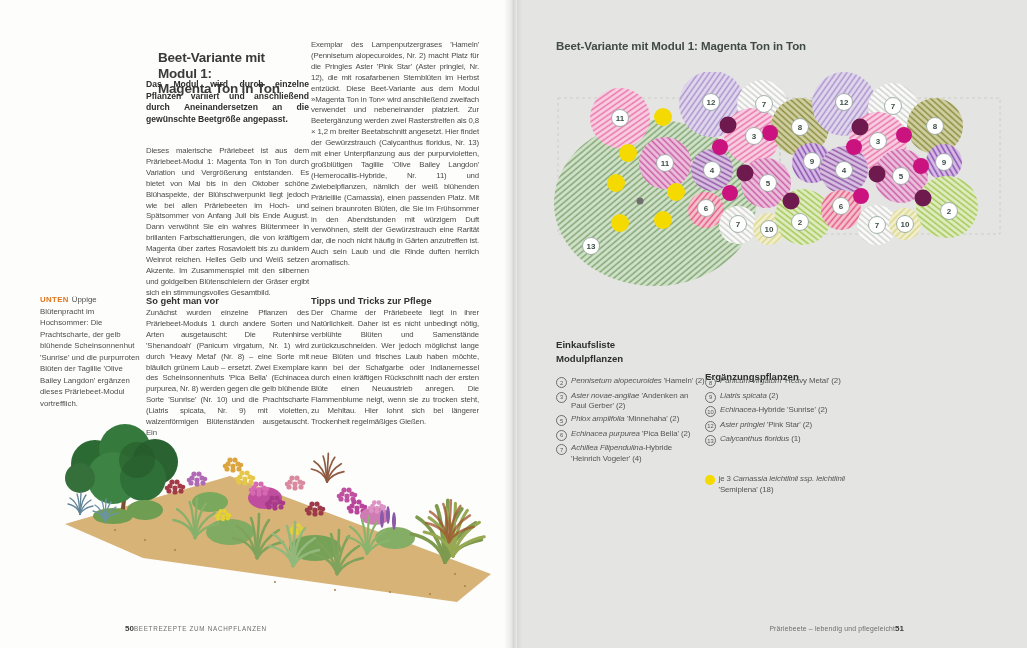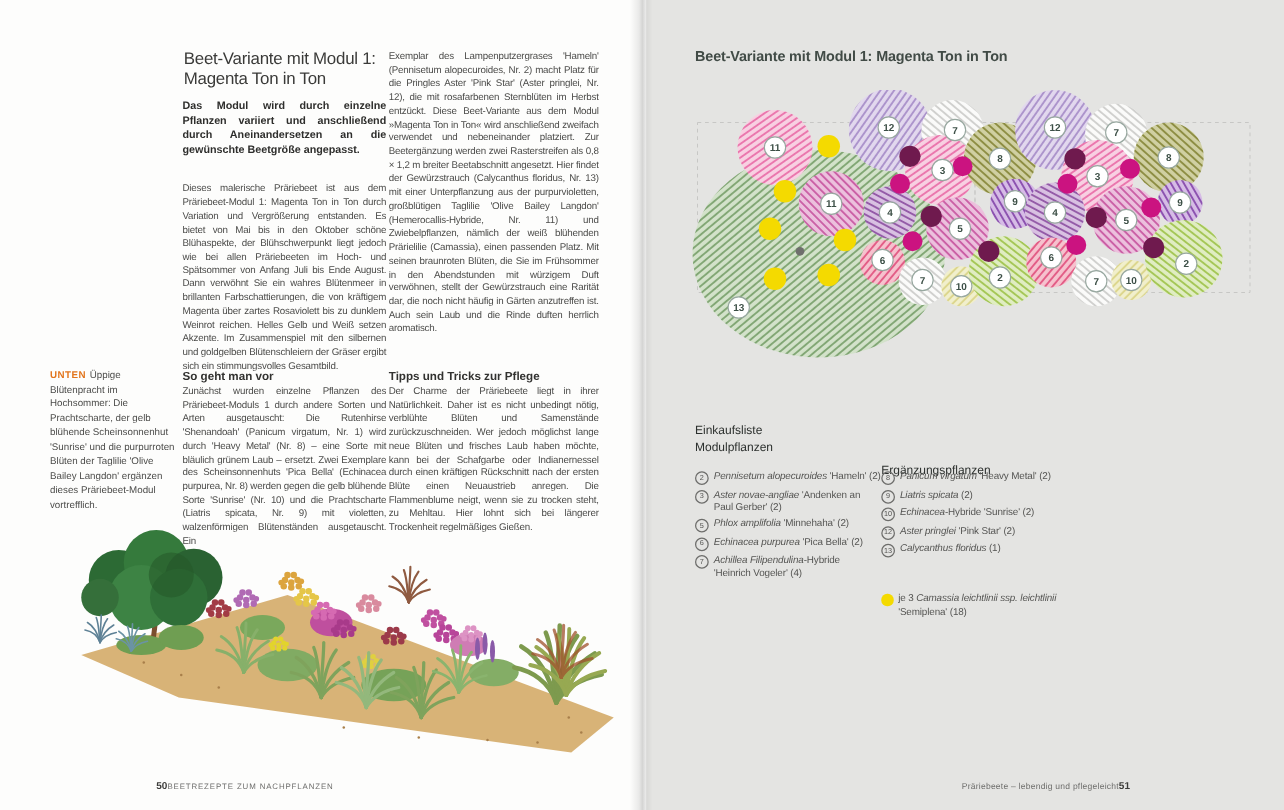--- a/index.html
+++ b/index.html
@@ -2,28 +2,28 @@
 <html lang="de"><head>
 <meta charset="utf-8">
 <style>
   html,body{margin:0;padding:0;background:#fff;}
   .spread{position:relative;width:1027px;height:648px;overflow:hidden;
           font-family:"Liberation Sans",sans-serif;background:#fdfdfc;}
   .page-right{position:absolute;left:517px;top:0;width:510px;height:648px;background:#e4e4e2;}
   .gutter{position:absolute;left:504px;top:0;width:18px;height:648px;
           background:linear-gradient(to right,rgba(0,0,0,0),rgba(0,0,0,.08) 40%,rgba(0,0,0,.16) 55%,rgba(0,0,0,.05) 75%,rgba(0,0,0,0));}
   .abs{position:absolute;}
-  h1.ptitle{margin:1px;font-size:13.5px;line-height:15.5px;font-weight:normal;color:#3a3a38;letter-spacing:-.2px;}
+  h1.ptitle{margin:12px;font-size:13.5px;line-height:15.5px;font-weight:bold;color:#3a3a38;letter-spacing:-.2px;}
   .rtitle{font-size:11.5px;font-weight:bold;color:#414b46;letter-spacing:-.1px;}
   .intro{margin:0;font-size:8.6px;line-height:11.6px;font-weight:bold;color:#2e2e2c;text-align:justify;}
   .body{margin:0;font-size:7.8px;line-height:10.9px;color:#4c4c4a;text-align:justify;letter-spacing:-.15px;}
   .shead{margin:0 0 2px 0;font-size:9.3px;font-weight:bold;color:#323230;}
   .caption{font-size:7.8px;line-height:11.5px;color:#4c4c4a;}
   .cap-label{color:#e2751d;font-weight:bold;letter-spacing:.4px;margin-right:3px;}
-  .sl-head{font-size:9.6px;line-height:13.5px;font-weight:normal;color:#2c302e;}
+  .sl-head{font-size:9.6px;line-height:13.5px;font-weight:bold;color:#2c302e;}
   .sl-item{display:flex;gap:4px;margin-bottom:2.5px;align-items:flex-start;}
   .ln{flex:0 0 auto;width:9px;height:9px;border:.9px solid #6d6d6b;border-radius:50%;
       font-size:5.8px;display:flex;align-items:center;justify-content:center;color:#555553;margin-top:1px;background:transparent;}
   .ldot{flex:0 0 auto;width:9.5px;height:9.5px;border-radius:50%;margin-top:1px;}
   .lt{font-size:7.9px;line-height:10.6px;color:#555553;letter-spacing:-.1px;}
   .l2{display:block;}
   .folio{font-weight:bold;font-size:8px;color:#3c3c3a;}
   .runner{font-size:6.3px;letter-spacing:.7px;color:#6e6e6c;text-transform:uppercase;}
   .runner-r{font-size:6.8px;letter-spacing:.2px;color:#6e6e6c;text-transform:none;}
   .footrow{display:flex;gap:0;align-items:baseline;}

